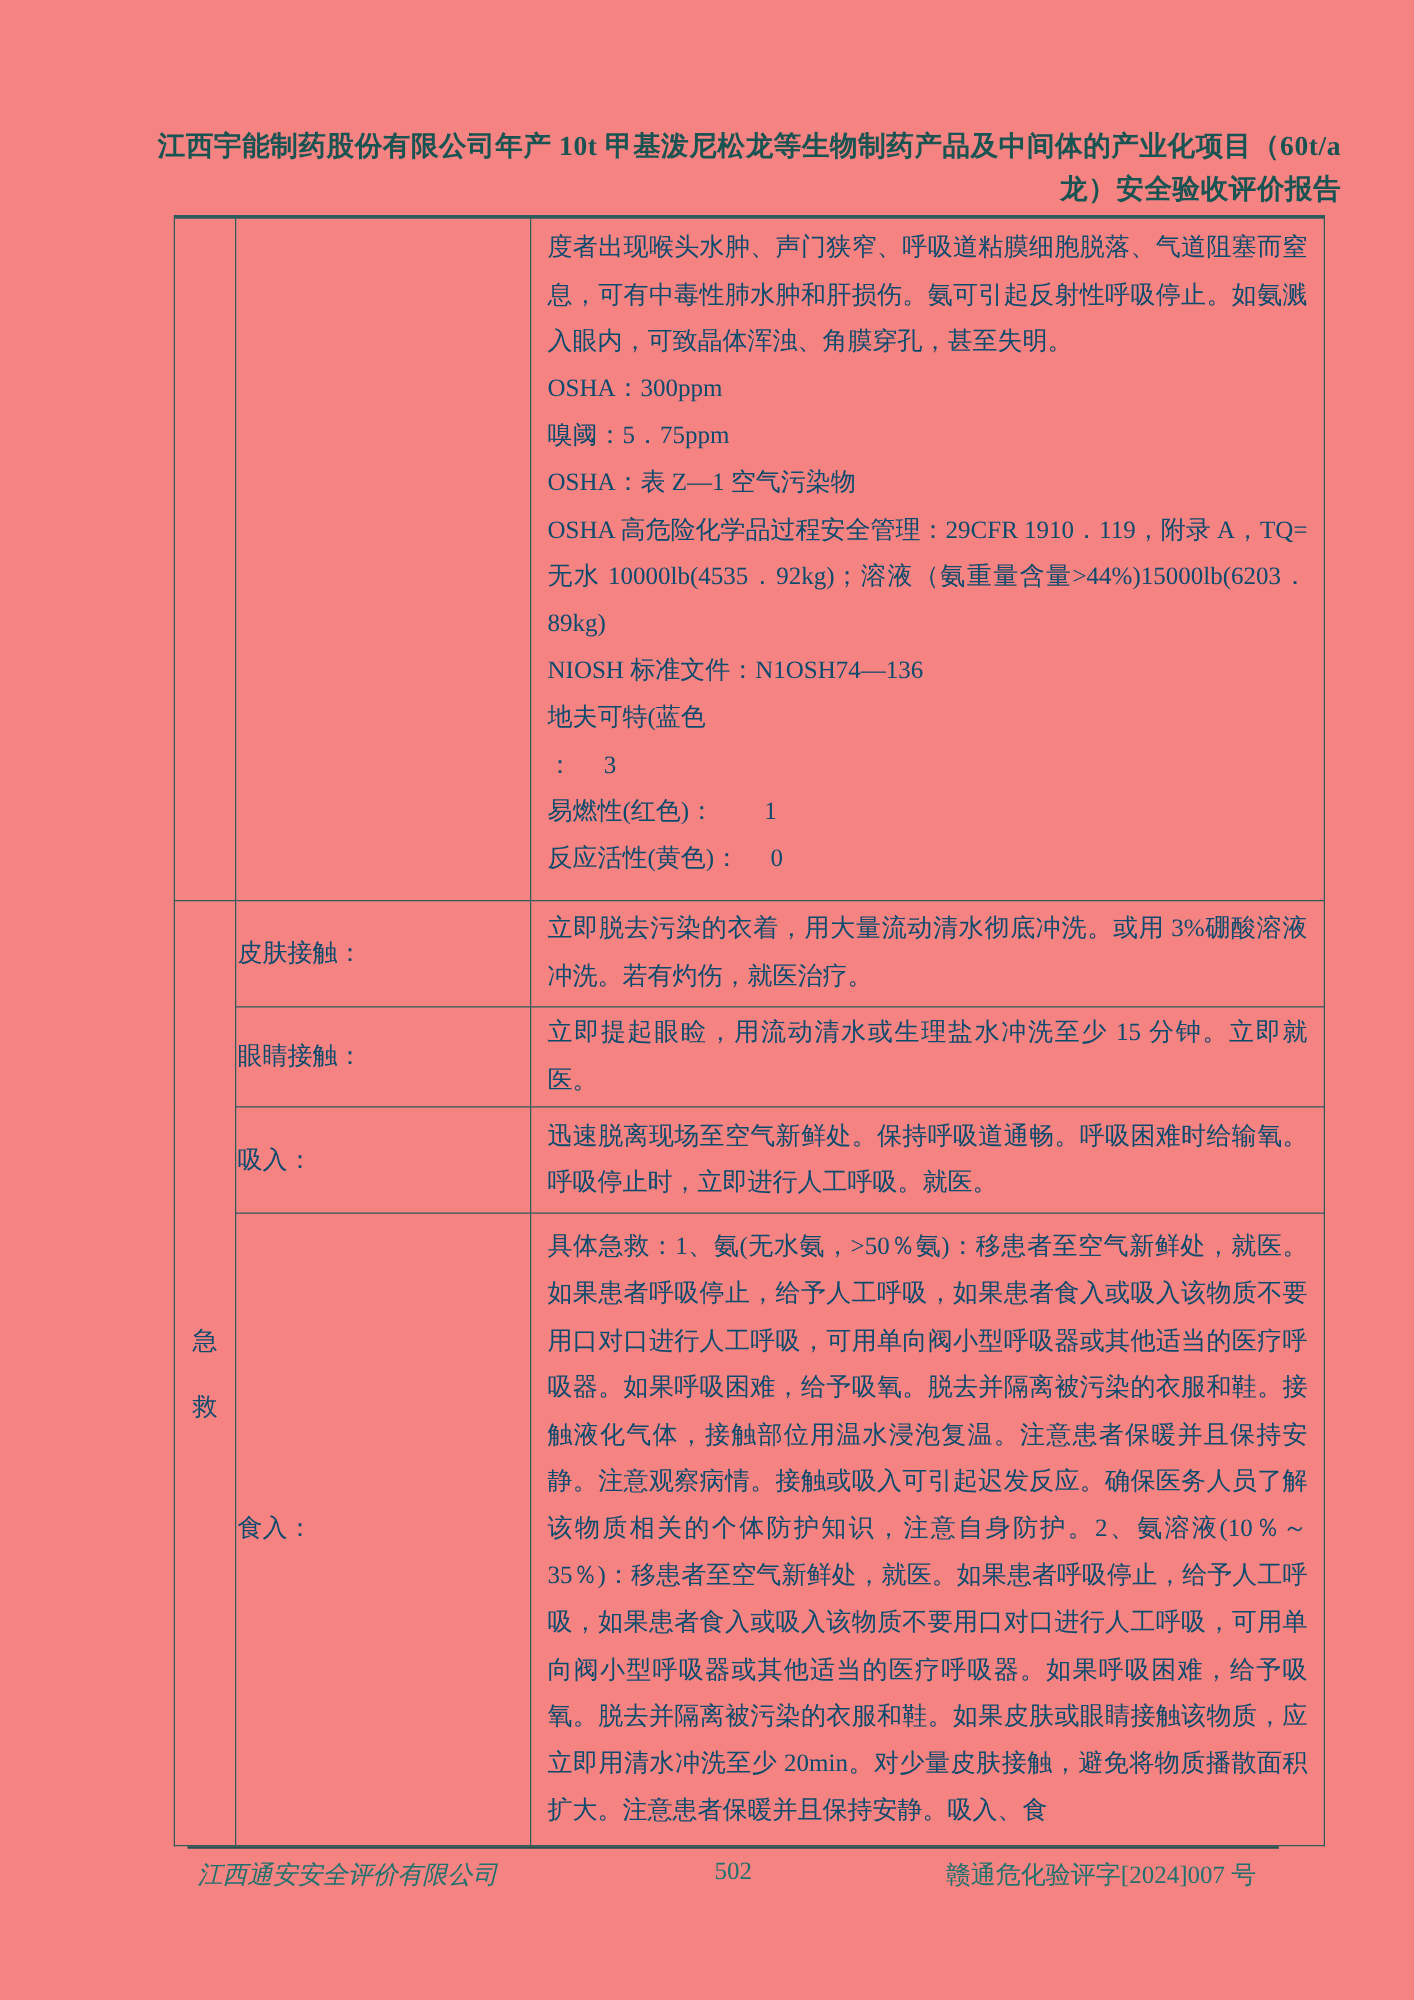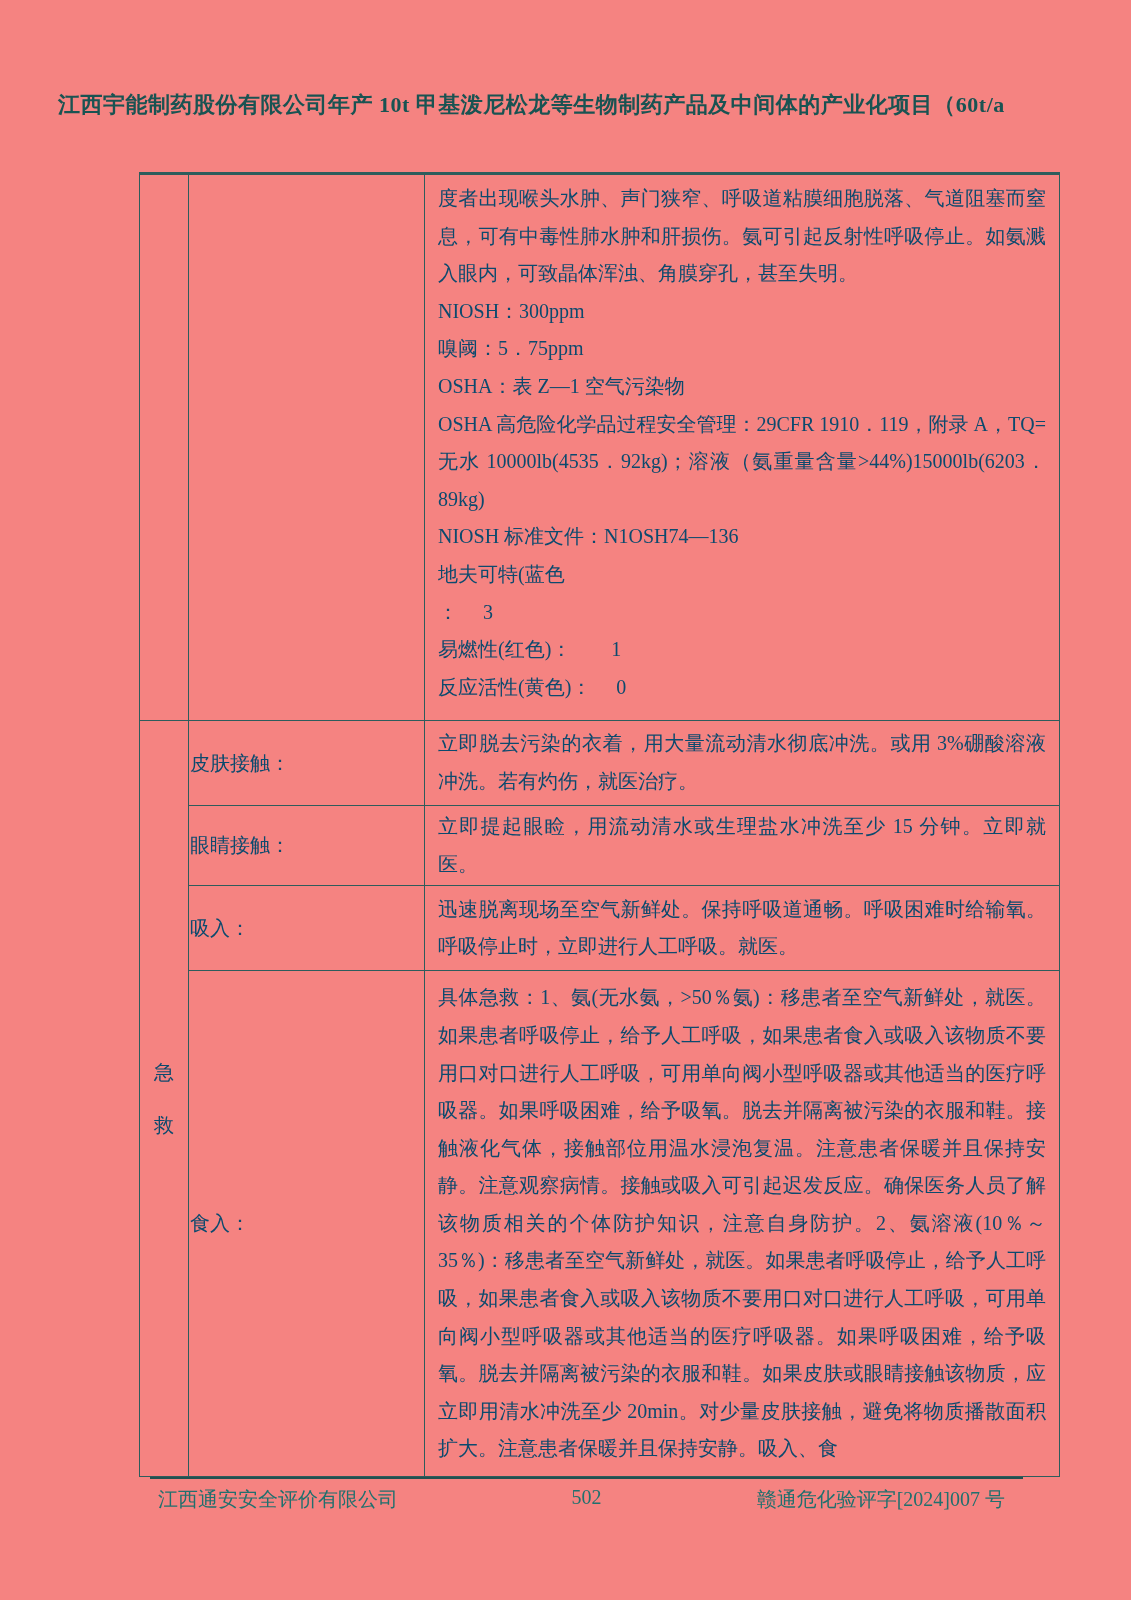--- a/index.html
+++ b/index.html
@@ -18,23 +18,23 @@
   .page {
     position: absolute;
     left: 0; top: 0;
     width: 1131px; height: 1600px;
   }
 
   
   .doc-header {
     position: absolute;
     left: 58px;
-    top: 88px;
+    top: 100px;
     width: 1015px;
-    text-align: left;
+    text-align: right;
     font-size: 22px;
     font-weight: bold;
     line-height: 34px;
     color: #195352;
     letter-spacing: 0.5px;
   }
 
   
   table.msds {
     position: absolute;
@@ -92,50 +92,52 @@
     width: 873px;
     border-top: 2.5px solid #24504f;
     font-size: 20px;
     color: #20706e;
     height: 40px;
   }
   .doc-footer .f-left {
     position: absolute;
     left: 8px;
     top: 7px;
+    font-style: italic;
   }
   .doc-footer .f-center {
     position: absolute;
     left: 50%;
     transform: translateX(-50%);
     top: 7px;
   }
   .doc-footer .f-right {
     position: absolute;
     right: 18px;
     top: 7px;
   }
 </style>
 </head>
 <body>
 
 <div class="page">
 
   <div class="doc-header">
     <div>江西宇能制药股份有限公司年产 10t 甲基泼尼松龙等生物制药产品及中间体的产业化项目（60t/a</div>
+    <div>龙）安全验收评价报告</div>
   </div>
 
   <table class="msds">
     <tbody>
         <tr class="row-continuation">
       <td class="col-aid" style="height:543px;"></td>
       <td class="col-label"></td>
       <td class="col-text cell-text">
         <p>度者出现喉头水肿、声门狭窄、呼吸道粘膜细胞脱落、气道阻塞而窒息，可有中毒性肺水肿和肝损伤。氨可引起反射性呼吸停止。如氨溅入眼内，可致晶体浑浊、角膜穿孔，甚至失明。</p>
-        <p>NIOSH：300ppm</p>
+        <p>OSHA：300ppm</p>
         <p>嗅阈：5．75ppm</p>
         <p>OSHA：表 Z—1 空气污染物</p>
         <p>OSHA 高危险化学品过程安全管理：29CFR 1910．119，附录 A，TQ=无水 10000lb(4535．92kg)；溶液（氨重量含量&gt;44%)15000lb(6203．89kg)</p>
         <p>NIOSH 标准文件：N1OSH74—136</p>
         <p>地夫可特(蓝色</p>
         <p>：　 3</p>
         <p>易燃性(红色)：　　1</p>
         <p>反应活性(黄色)：　 0</p>
       </td>
     </tr>

